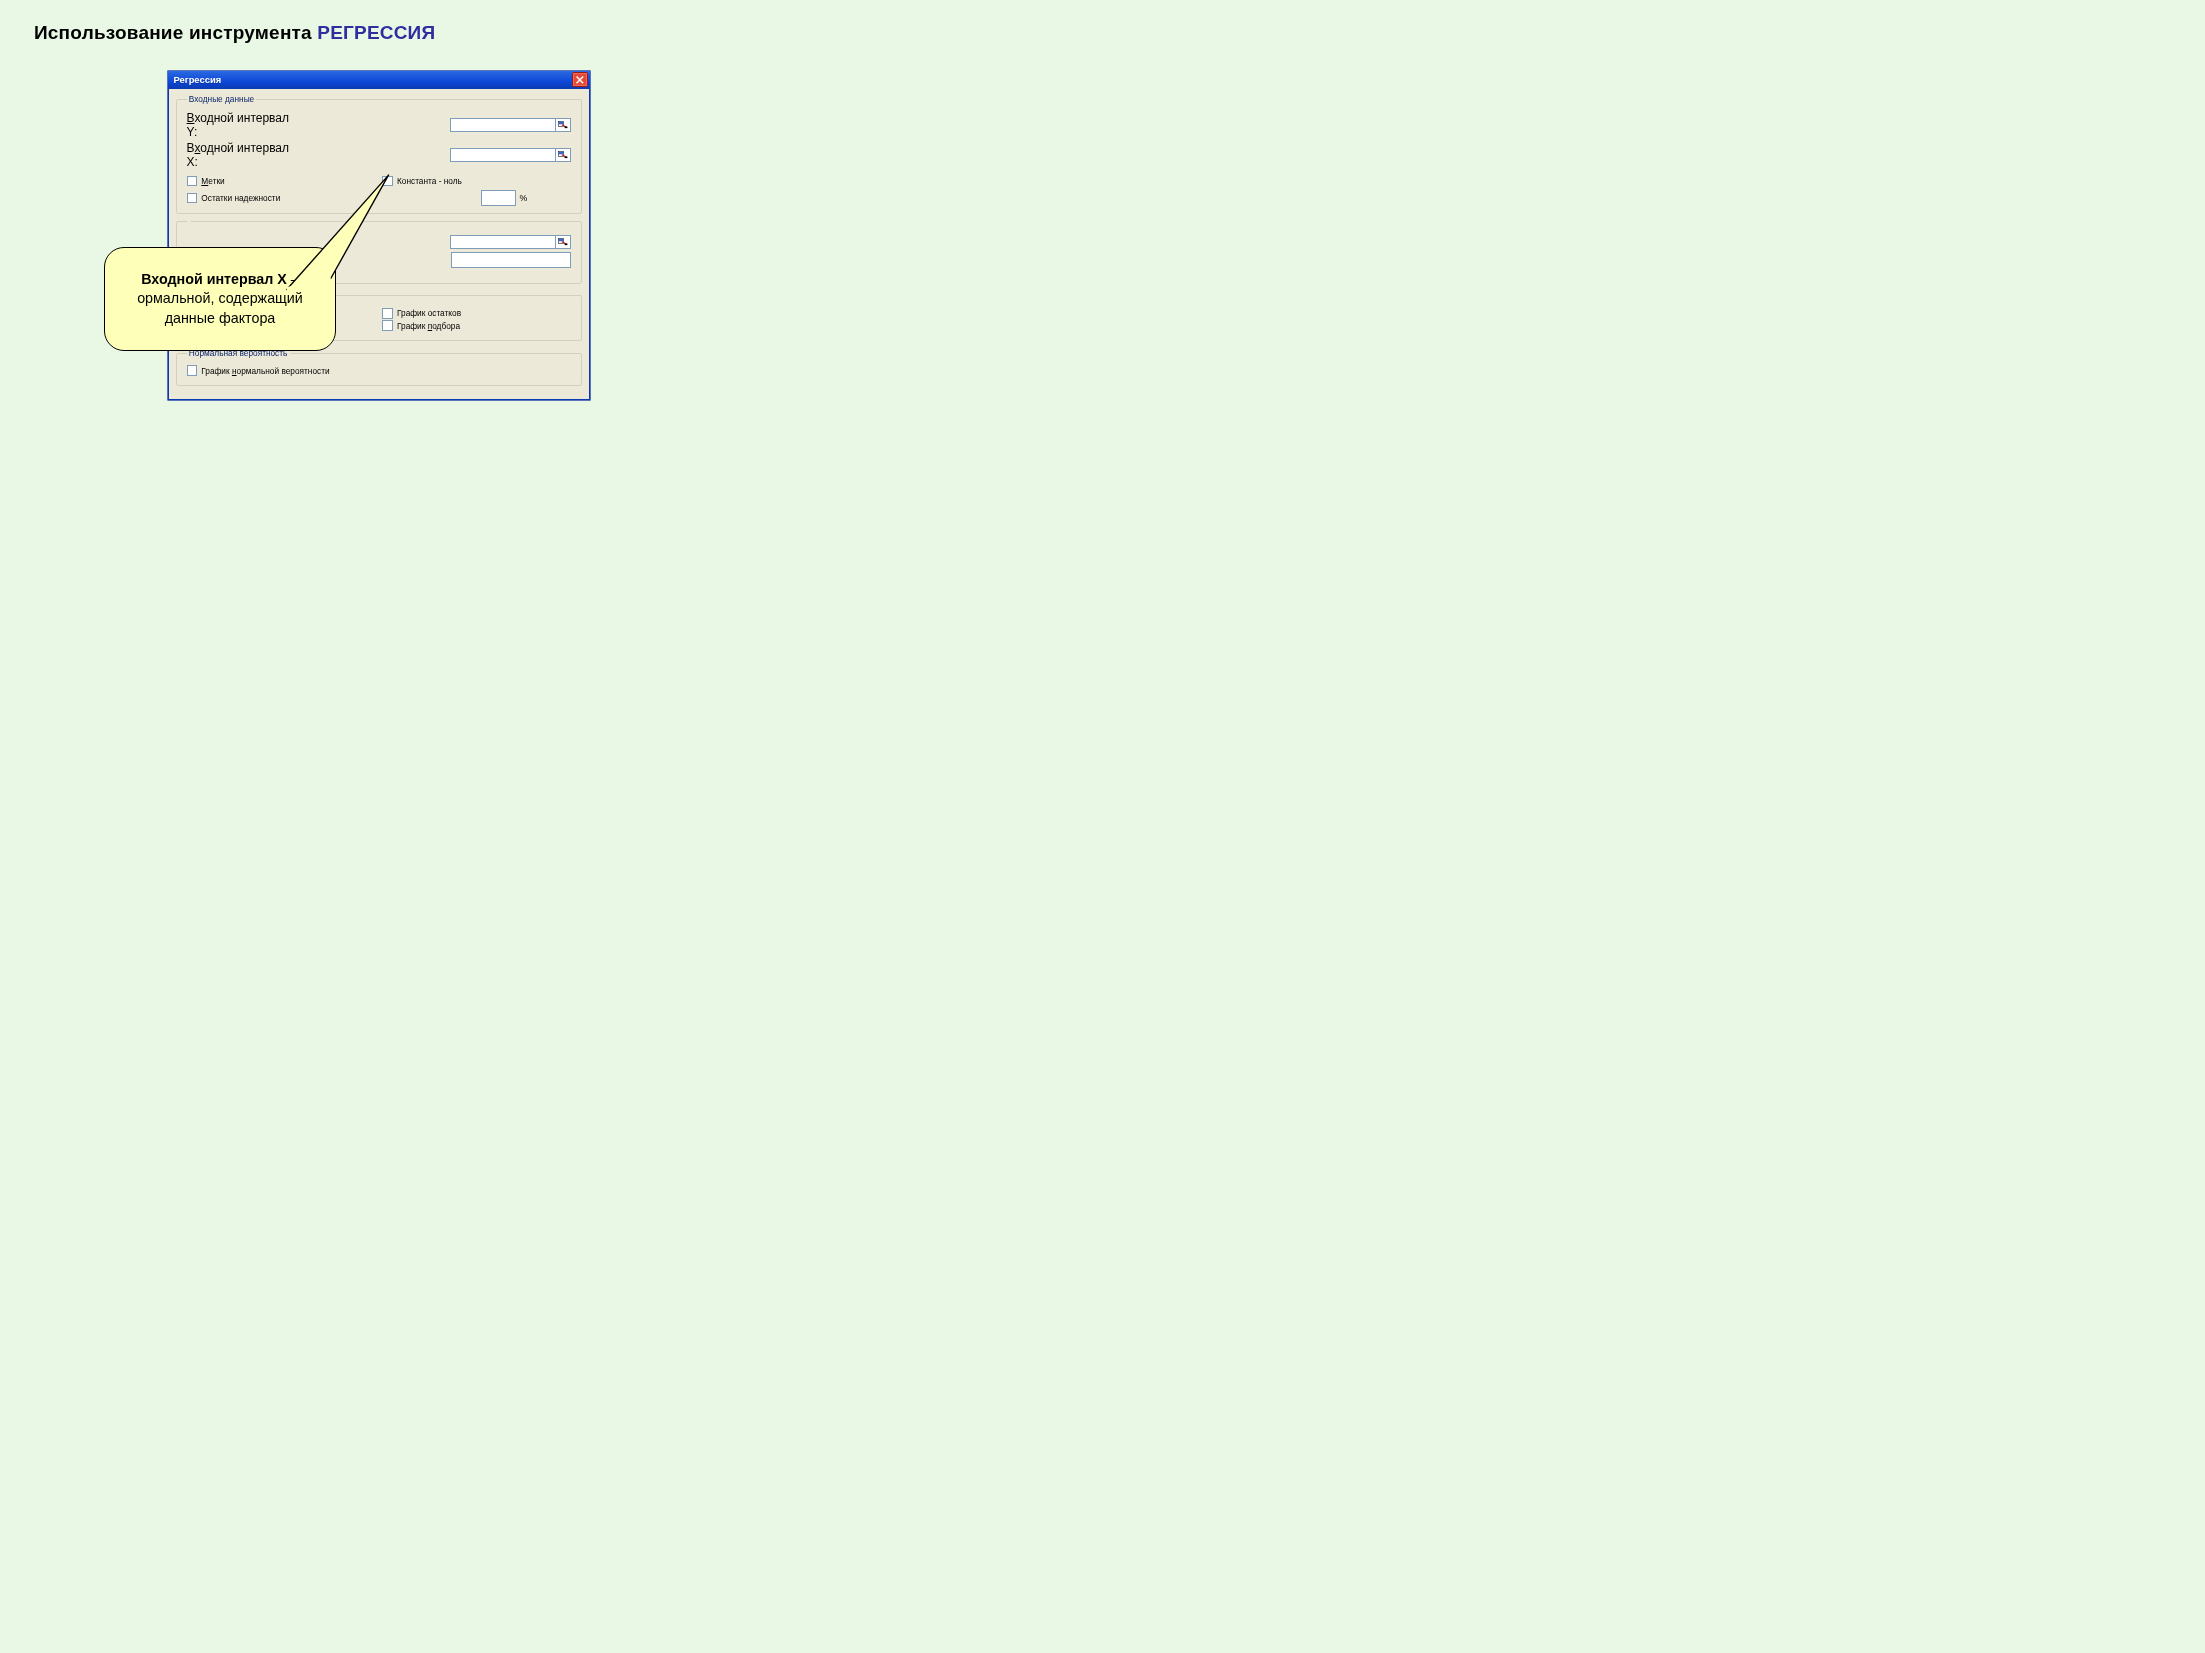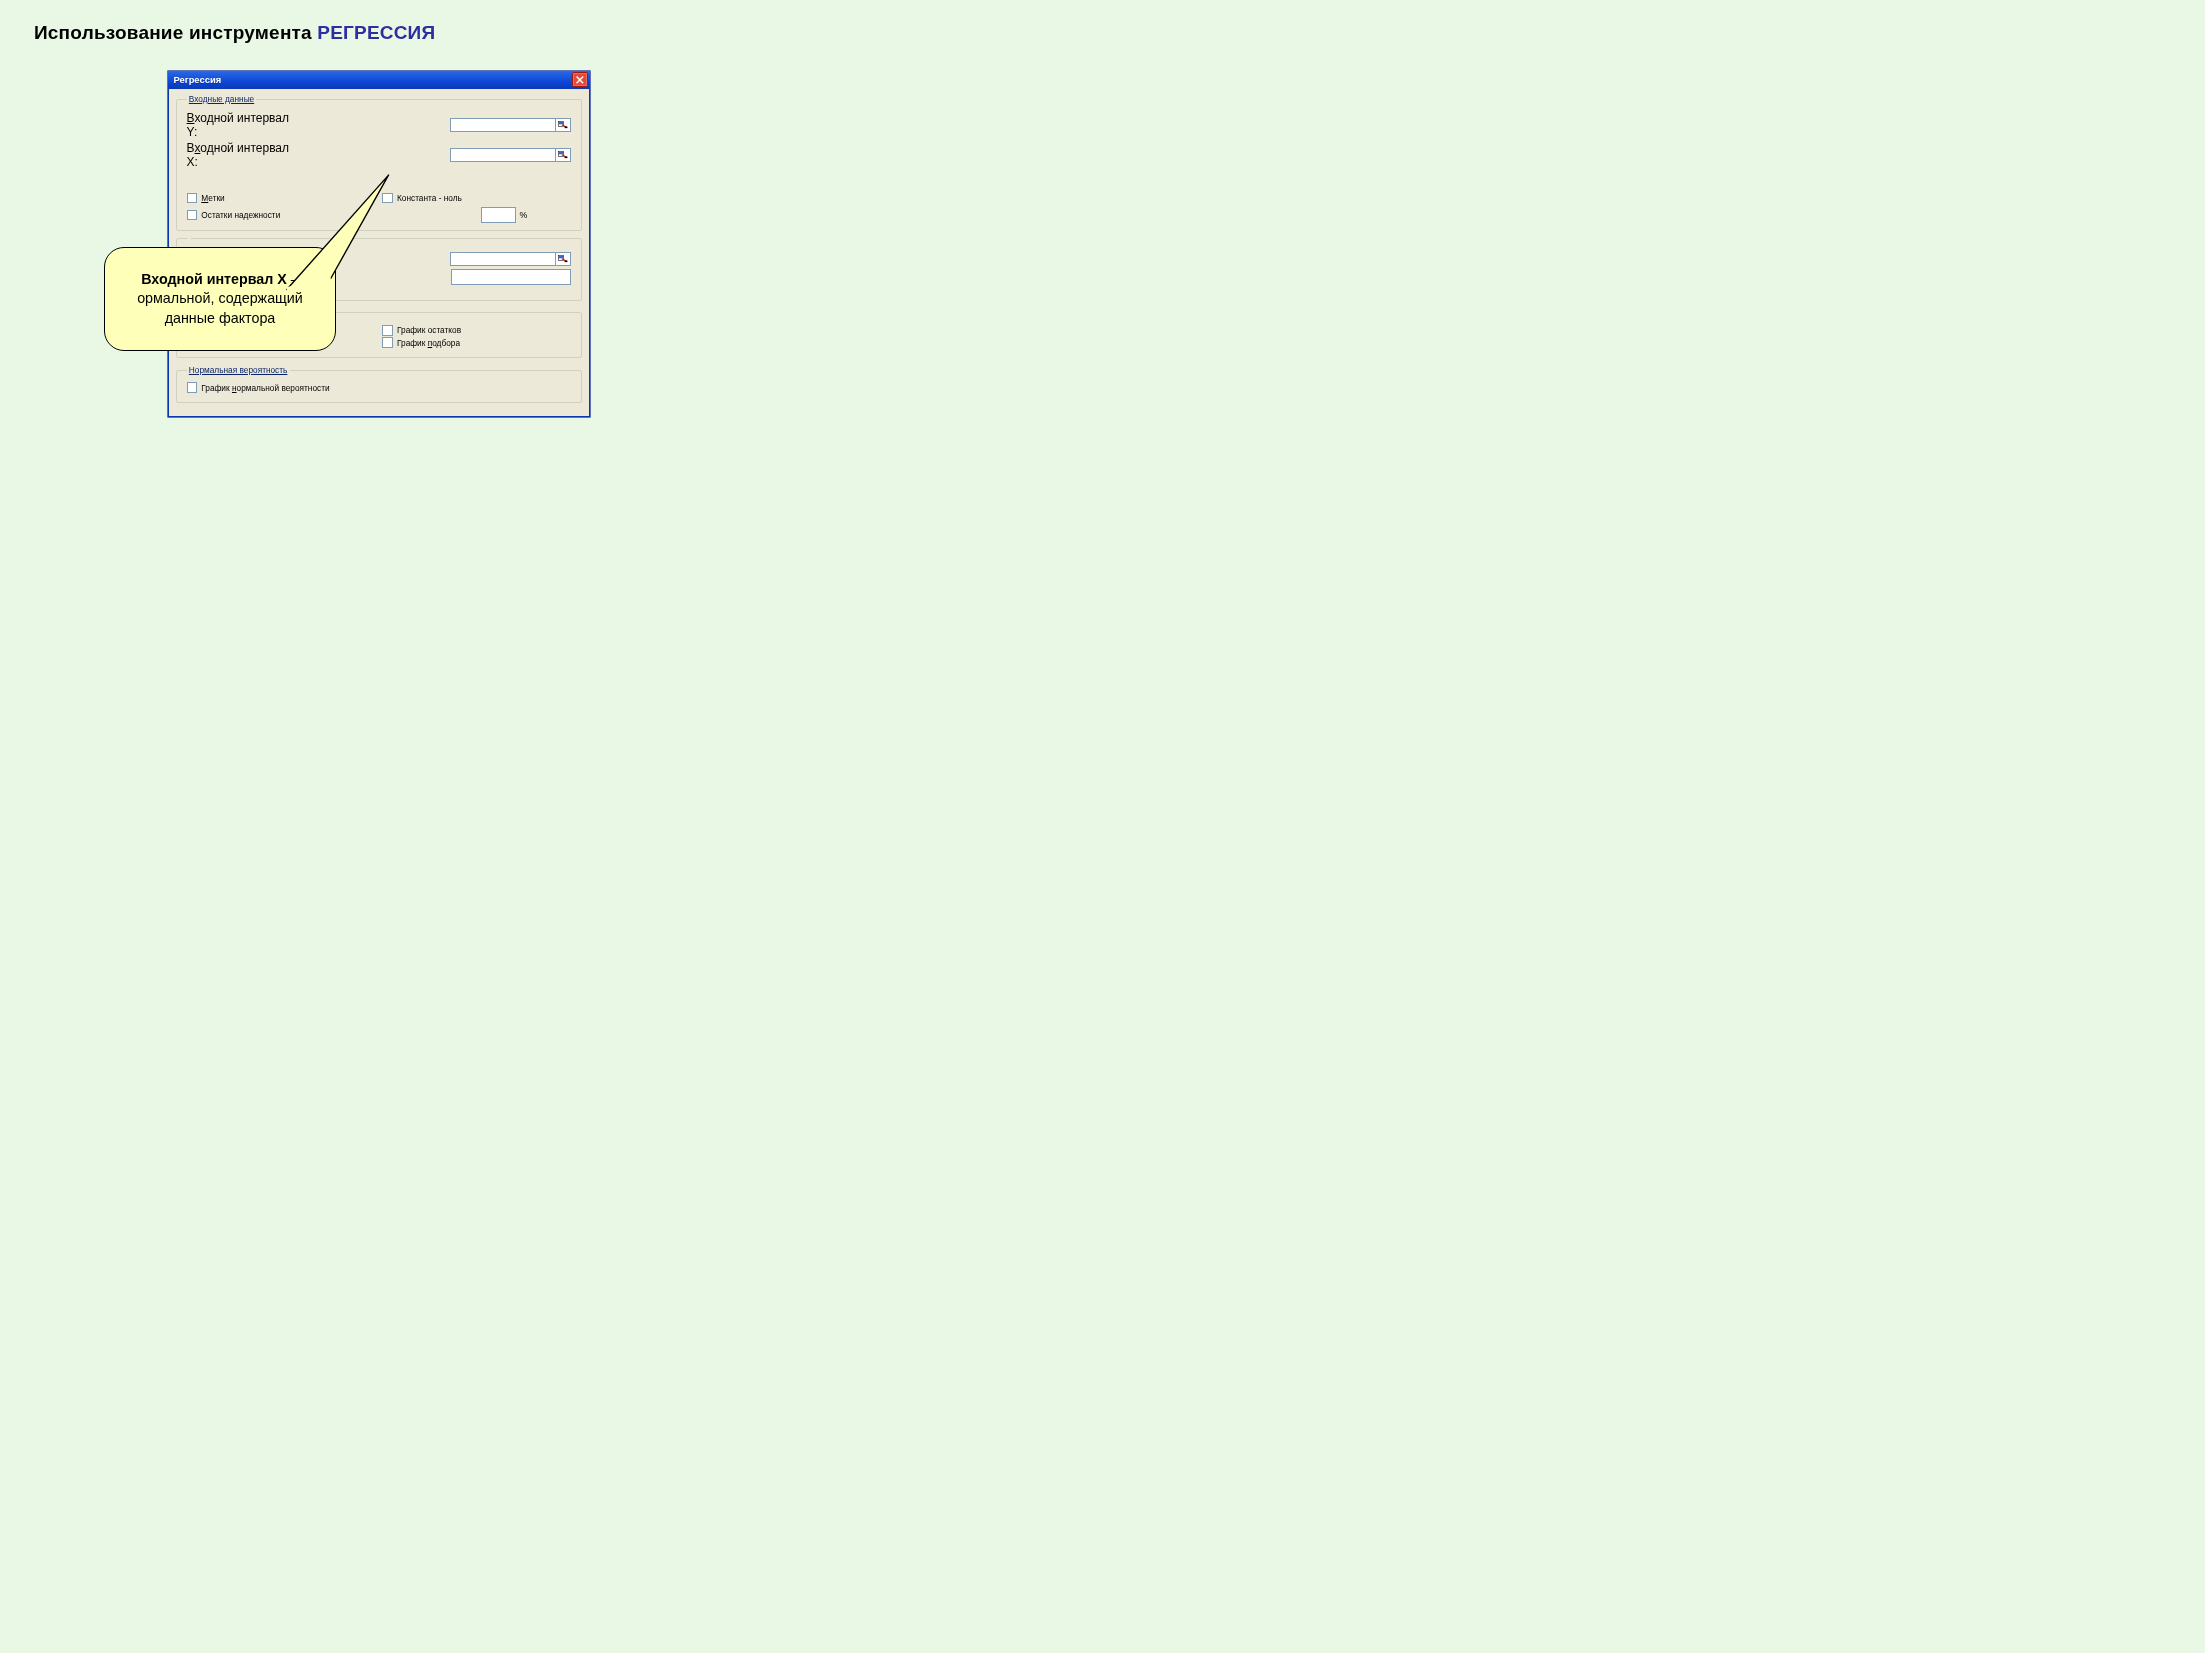--- a/index.html
+++ b/index.html
@@ -89,21 +89,20 @@
     border-radius:2.2px;
     margin:0 0 6.6px 0;
     padding:5.5px 10px 7.7px 10px;
     position:relative;
     min-width:0;
   }
   fieldset.group > legend {
     padding:0 2.2px;
     color:var(--group-label);
     font-size:8.3px;
-    text-decoration:underline;
   }
 
   .row { display:flex; align-items:center; min-height:16.5px; margin:1.7px 0; }
   .label-col { width:116px; font-size:12px; }
   .field-col { flex:1; display:flex; justify-content:flex-end; }
 
   .range-input {
     display:flex; align-items:stretch;
     height:14.3px;
   }
@@ -212,21 +211,21 @@
                 <svg viewBox="0 0 18 14">
                   <rect x="1" y="1" width="9" height="9" fill="none" stroke="#000"></rect>
                   <rect x="1" y="1" width="9" height="5" fill="#3a66c4"></rect>
                   <path d="M7 7 L16 12" stroke="#c00" stroke-width="2"></path>
                   <rect x="12" y="10" width="5" height="3" fill="#000"></rect>
                 </svg>
               </div>
             </div>
           </div>
         </div>
-        <div class="check-row2" style="margin-top:22px;">
+        <div class="check-row2" style="margin-top:5px;">
           <div class="col">
             <div class="check">
               <span class="box"></span>
               <span><span class="u">М</span>етки</span>
             </div>
           </div>
           <div class="col">
             <div class="check">
               <span class="box"></span>
               <span>Константа - ноль</span>

